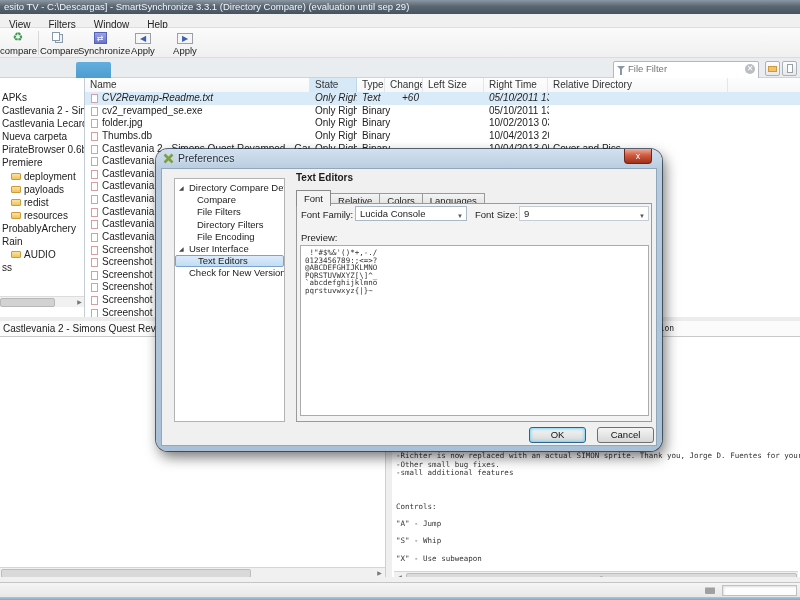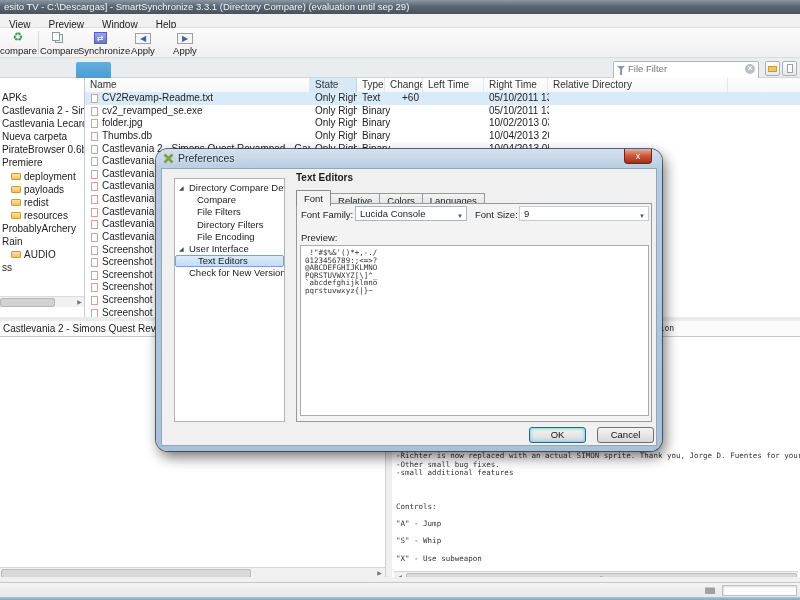--- a/index.html
+++ b/index.html
@@ -49,21 +49,21 @@
   
   .filelist { position:absolute; left:85px; top:78px; width:715px; height:239px; background:#fff; overflow:hidden; }
   .fl-header { position:absolute; left:0; top:0; width:100%; height:26px; background:linear-gradient(#fdfdfd,#f1f3f5); border-bottom:1px solid #d5d5d5; }
   .flh-cell { position:absolute; top:0; height:14px; font-size:10px; line-height:14px; color:#333; padding-left:5px; border-right:1px solid #e3e6ea; white-space:nowrap; overflow:hidden; }
   .c-name{left:0;width:225px;} .c-state{left:225px;width:47px;background:#d7e8f6;border-right-color:#bcd6ea;}
   .c-type{left:272px;width:28px;} .c-chg{left:300px;width:38px;} .c-lt{left:338px;width:61px;}
   .c-rt{left:399px;width:64px;} .c-rd{left:463px;width:180px;}
   .sort-arrow { position:absolute; left:50%; top:-2px; margin-left:-3px; font-size:6px; color:#7d9fbd; }
   .fl-rows { position:absolute; left:0; top:14px; width:100%; }
   .fl-row { position:relative; height:12.63px; font-size:10px; line-height:12.6px; color:#222; white-space:nowrap; }
-  .fl-row.selected { background:#d9eaf8; }
+  .fl-row.selected { background:#d9eaf8;font-style:italic; }
   .fl-row .cell { position:absolute; top:0; overflow:hidden; }
   .cell.name{left:17px;width:208px;} .cell.state{left:230px;width:42px;} .cell.type{left:277px;width:30px;}
   .cell.changes{left:300px;width:34px;text-align:right;} .cell.lt{left:343px;width:56px;}
   .cell.rt{left:404px;width:60px;} .cell.rd{left:468px;width:170px;}
   .doc-icon { position:absolute; left:6px; top:2px; width:7px; height:9px; background:#fff; border:1px solid #d79f9f; }
 
   
   .hsplit { position:absolute; left:0; top:317px; width:800px; height:4px; background:#ececec; }
   .bottom-left { position:absolute; left:0; top:321px; width:386px; height:256px; background:#fff; border-right:1px solid #cfcfcf; overflow:hidden; }
   .panel-header { position:absolute; left:0; top:0; width:100%; height:16px; background:#fbfbfb; border-bottom:1px solid #c9c9c9; font-size:10px; line-height:16px; color:#222; padding-left:3px; white-space:nowrap; overflow:hidden; }
@@ -123,21 +123,21 @@
 <body>
 
 <div class="screen">
 
   <div class="titlebar">
     <span>esito TV - C:\Descargas] - SmartSynchronize 3.3.1 (Directory Compare) (evaluation until sep 29)</span>
   </div>
 
   <div class="menubar">
     
-  <span class="menu-item">View</span><span class="menu-item">Preview</span><span class="menu-item">Window</span><span class="menu-item">Help</span></div>
+  <span class="menu-item">View</span><span class="menu-item">Filters</span><span class="menu-item">Window</span><span class="menu-item">Help</span></div>
 
   <div class="toolbar">
     <div class="tb-btn" style="left:0;width:36px;">
       <span class="ticon"><span class="icn-recycle">♻</span></span>
       <span>compare</span>
     </div>
     <div class="tb-sep"></div>
     <div class="tb-btn" style="left:40px;width:36px;">
       <span class="ticon"><span class="pages"><i class="b"></i><i class="f"></i></span></span>
       <span>Compare</span>
@@ -222,21 +222,21 @@
       <span class="scroll-arrow" style="right:0;">▶</span>
     </div>
   </div>
 
   <div class="filelist">
     <div class="fl-header">
       <div class="flh-cell c-name">Name</div>
       <div class="flh-cell c-state"><span class="sort-arrow">▲</span><span>State</span></div>
       <div class="flh-cell c-type">Type</div>
       <div class="flh-cell c-chg">Changes</div>
-      <div class="flh-cell c-lt">Left Time</div>
+      <div class="flh-cell c-lt">Left Size</div>
       <div class="flh-cell c-rt">Right Time</div>
       <div class="flh-cell c-rd">Relative Directory</div>
     </div>
     <div class="fl-rows">
 
     <div class="fl-row selected">
         <span class="doc-icon"></span>
         <span class="cell name">CV2Revamp-Readme.txt</span>
         <span class="cell state">Only Right</span>
         <span class="cell type">Text</span>
@@ -276,20 +276,21 @@
         <span class="cell rd"></span>
       </div>
         <div class="fl-row">
         <span class="doc-icon"></span>
         <span class="cell name">Castlevania 2 - Simons Quest Revamped - Game Over.jpg</span>
         <span class="cell state">Only Right</span>
         <span class="cell type">Binary</span>
         <span class="cell changes"></span>
         <span class="cell lt"></span>
         <span class="cell rt">10/04/2013 05:29</span>
+        <span class="cell rd">Cover and Pics</span>
       </div>
         <div class="fl-row">
         <span class="doc-icon"></span>
         <span class="cell name">Castlevania 2 - Sim</span>
         <span class="cell state"></span>
         <span class="cell type"></span>
         <span class="cell changes"></span>
         <span class="cell lt"></span>
         <span class="cell rt"></span>
         <span class="cell rd"></span>

